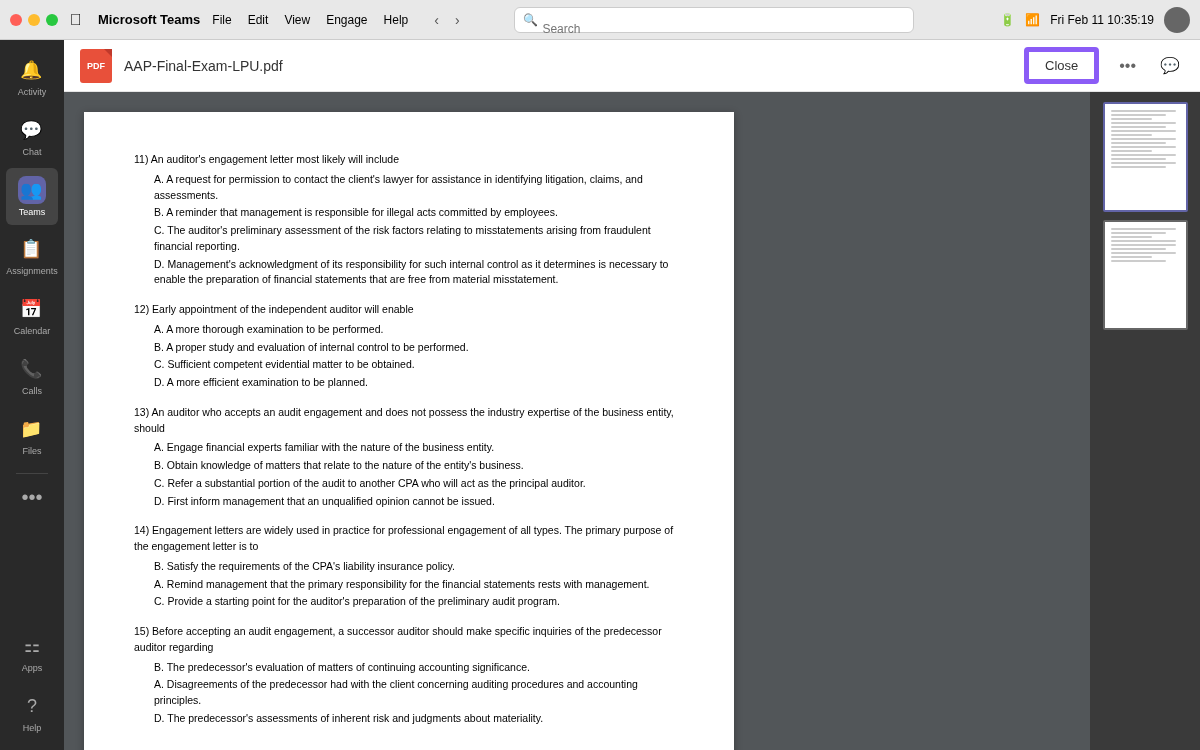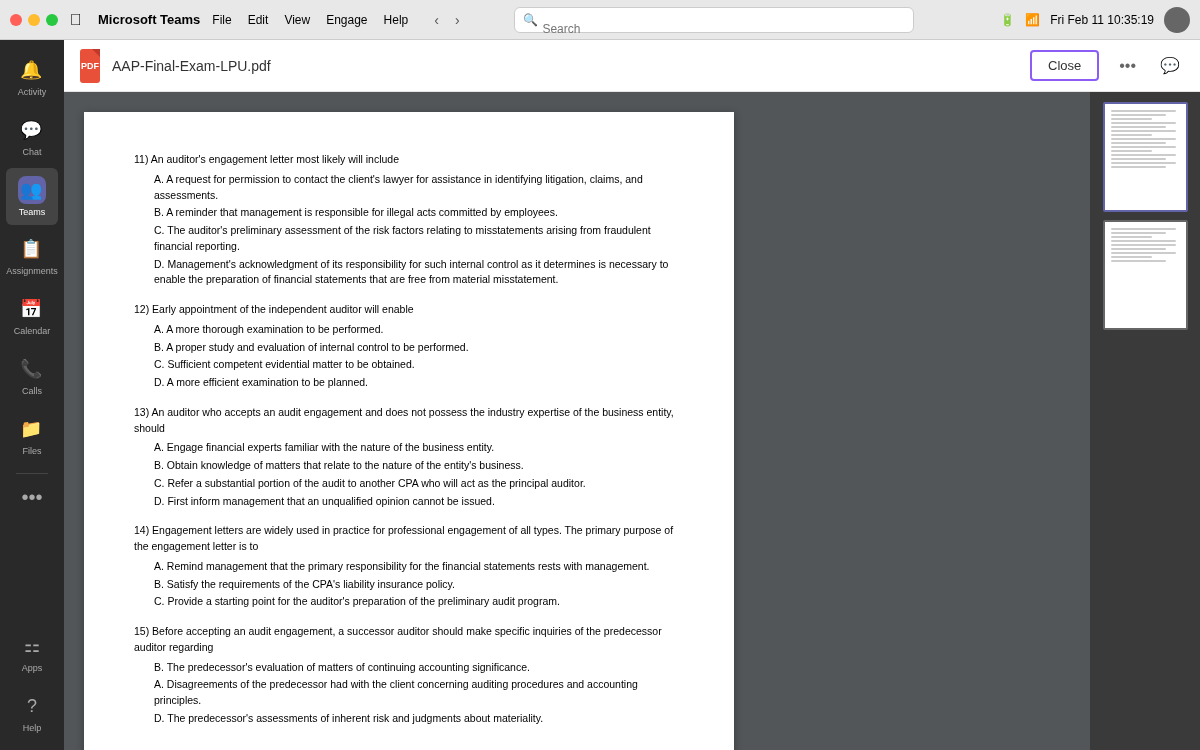--- a/index.html
+++ b/index.html
@@ -80,25 +80,25 @@
     
     .pdf-header {
       height: 52px;
       background: #fff;
       border-bottom: 1px solid #e5e5e5;
       display: flex;
       align-items: center;
       padding: 0 16px;
       gap: 12px;
     }
-    .pdf-icon { width: 20px; height: 34px; background: #e8503a; border-radius: 3px; display: flex; align-items: center; justify-content: center; color: white; font-size: 9px; font-weight: bold; flex-shrink: 0; position: relative; }
+    .pdf-icon { width: 32px; height: 34px; background: #e8503a; border-radius: 3px; display: flex; align-items: center; justify-content: center; color: white; font-size: 9px; font-weight: bold; flex-shrink: 0; position: relative; }
     .pdf-icon::after { content: ''; position: absolute; top: 0; right: 0; width: 0; height: 0; border-style: solid; border-width: 0 8px 8px 0; border-color: transparent #c0392b transparent transparent; }
     .pdf-title { font-size: 14px; font-weight: 500; color: #333; flex: 1; }
     .pdf-close-btn {
-      padding: 6px 16px; background: white; border: 2px solid #8b5cf6;
+      padding: 6px 16px; background: white; border: 5px solid #8b5cf6;
       border-radius: 4px; font-size: 13px; cursor: pointer; color: #333;
     }
     .pdf-more-btn { background: none; border: none; cursor: pointer; font-size: 16px; color: #666; padding: 4px 8px; }
     .pdf-chat-btn { background: none; border: none; cursor: pointer; font-size: 16px; color: #666; padding: 4px; }
 
     
     .pdf-content {
       flex: 1;
       display: flex;
       overflow: hidden;
@@ -261,22 +261,22 @@
               </div>
               <div class="question-block">
                 <p class="question-text">13) An auditor who accepts an audit engagement and does not possess the industry expertise of the business entity, should</p>
                 <p class="option">A. Engage financial experts familiar with the nature of the business entity.</p>
                 <p class="option">B. Obtain knowledge of matters that relate to the nature of the entity's business.</p>
                 <p class="option">C. Refer a substantial portion of the audit to another CPA who will act as the principal auditor.</p>
                 <p class="option">D. First inform management that an unqualified opinion cannot be issued.</p>
               </div>
               <div class="question-block">
                 <p class="question-text">14) Engagement letters are widely used in practice for professional engagement of all types. The primary purpose of the engagement letter is to</p>
+                <p class="option">B. Satisfy the requirements of the CPA's liability insurance policy.</p>
                 <p class="option">A. Remind management that the primary responsibility for the financial statements rests with management.</p>
-                <p class="option">B. Satisfy the requirements of the CPA's liability insurance policy.</p>
                 <p class="option">C. Provide a starting point for the auditor's preparation of the preliminary audit program.</p>
               </div>
               <div class="question-block">
                 <p class="question-text">15) Before accepting an audit engagement, a successor auditor should make specific inquiries of the predecessor auditor regarding</p>
                 <p class="option">B. The predecessor's evaluation of matters of continuing accounting significance.</p>
                 <p class="option">A. Disagreements of the predecessor had with the client concerning auditing procedures and accounting principles.</p>
                 <p class="option">D. The predecessor's assessments of inherent risk and judgments about materiality.</p>
               </div>
             </div>
         </div>

